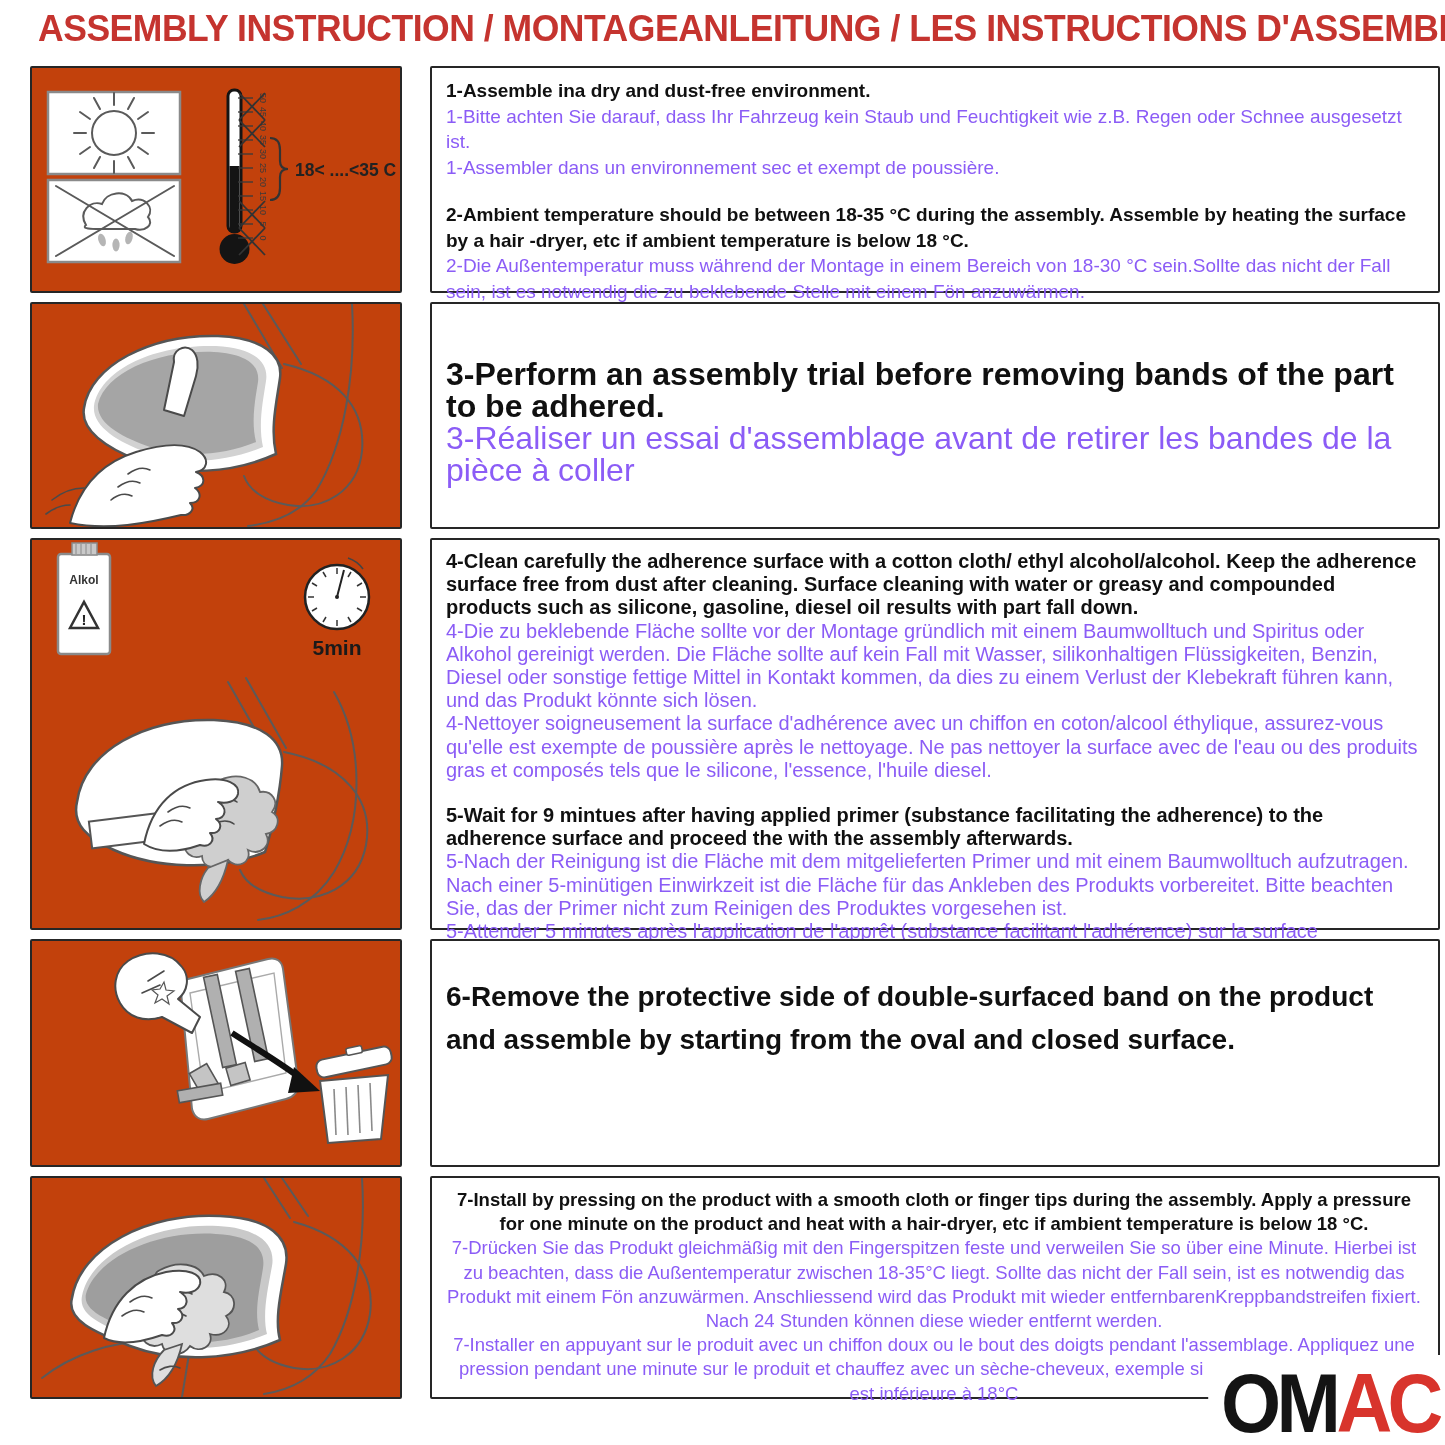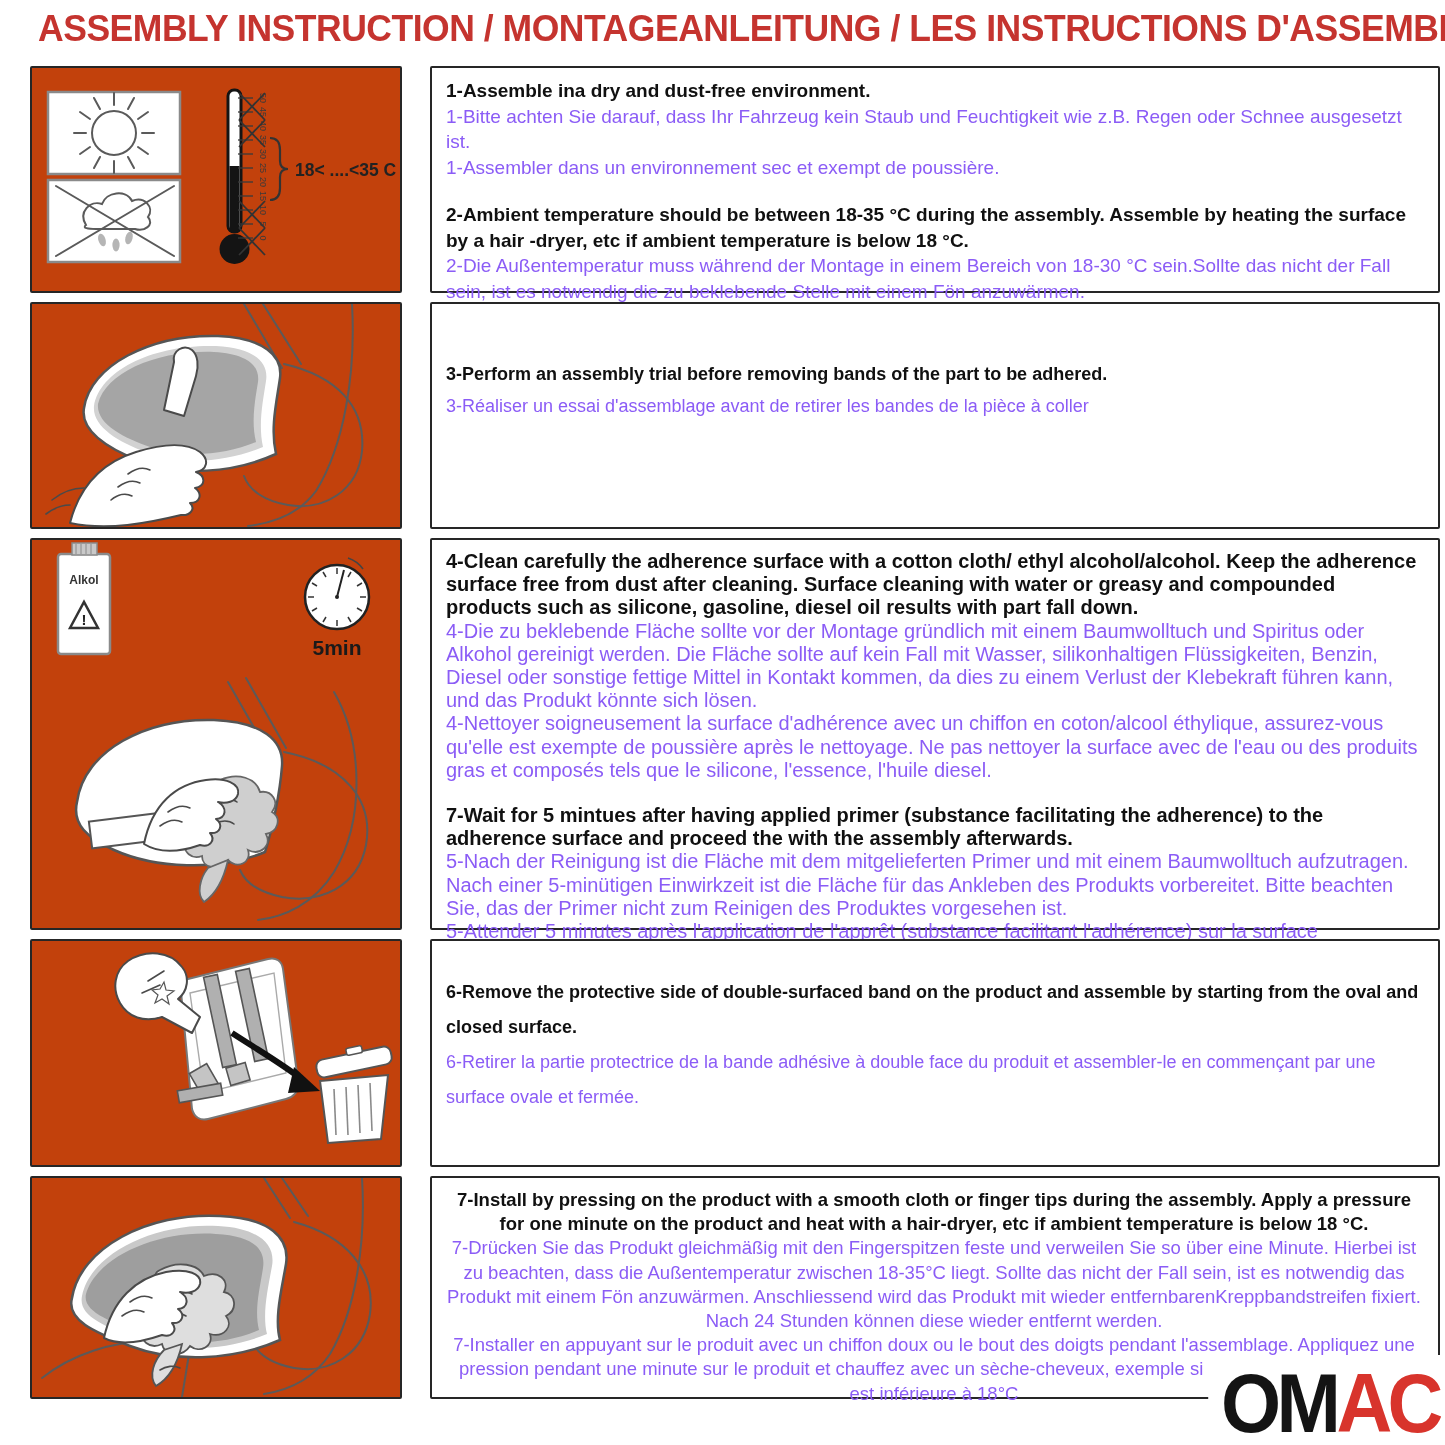--- a/index.html
+++ b/index.html
@@ -15,23 +15,23 @@
   .illu{width:372px;flex-shrink:0;border:2.5px solid #262626;border-radius:2px;background:#c2410c;box-sizing:border-box;overflow:hidden;}
   .illu svg{display:block;width:100%;height:100%;}
   .txt{flex:1;border:2.5px solid #262626;border-radius:2px;background:#fff;box-sizing:border-box;
        padding:10px 16px 8px 14px;margin-left:20px;}
   .h227{height:227px}.h392{height:392px}.h228{height:228px}.h223{height:223px}
   .txt p{margin:0;}
   .b{font-weight:700;color:#101010;}
   .r{font-weight:400;color:#8b5cf6;}
   .gap{margin-top:22px !important;}
   .fs1{font-size:19px;line-height:25.5px;}
-  .fs2{font-size:18px;line-height:32px;}
+  .fs2{font-size:32px;line-height:32px;}
   .fs3{font-size:20px;line-height:23.2px;}
-  .fs4{font-size:18px;line-height:35px;}
+  .fs4{font-size:28px;line-height:43px;}
   .fs5{font-size:18.5px;line-height:24.2px;text-align:center;}
   .pt-big{padding-top:54px;}
   .pt-mid{padding-top:34px;}
   
   #logo{position:absolute;right:4px;bottom:0px;background:#ffffff;padding:6px 2px 0 14px;
         font-size:84px;font-weight:800;letter-spacing:-5px;line-height:84px;
         transform:scaleX(0.92);transform-origin:right bottom;white-space:nowrap;}
   #logo .lb{color:#141414;}
   #logo .lr{color:#D8342C;}
   
@@ -225,21 +225,21 @@
               <path class="kn" d="M136,272 C144,266 152,265 158,268"></path>
               <path class="kn" d="M128,286 C136,280 144,279 150,282"></path>
             </g>
           </g>
         </svg>
       </div>
       <div class="txt h392 fs3">
         <p class="b">4-Clean carefully the adherence surface with a cotton cloth/ ethyl alcohol/alcohol. Keep the adherence surface free from dust after cleaning. Surface cleaning with water or greasy and compounded products such as silicone, gasoline, diesel oil results with part fall down.</p>
         <p class="r">4-Die zu beklebende Fläche sollte vor der Montage gründlich mit einem Baumwolltuch und Spiritus oder Alkohol gereinigt werden. Die Fläche sollte auf kein Fall mit Wasser, silikonhaltigen Flüssigkeiten, Benzin, Diesel oder sonstige fettige Mittel in Kontakt kommen, da dies zu einem Verlust der Klebekraft führen kann, und das Produkt könnte sich lösen.</p>
         <p class="r">4-Nettoyer soigneusement la surface d'adhérence avec un chiffon en coton/alcool éthylique, assurez-vous qu'elle est exempte de poussière après le nettoyage. Ne pas nettoyer la surface avec de l'eau ou des produits gras et composés tels que le silicone, l'essence, l'huile diesel.</p>
-        <p class="b gap">7-Wait for 5 mintues after having applied primer (substance facilitating the adherence) to the adherence surface and proceed the with the assembly afterwards.</p>
+        <p class="b gap">5-Wait for 9 mintues after having applied primer (substance facilitating the adherence) to the adherence surface and proceed the with the assembly afterwards.</p>
         <p class="r">5-Nach der Reinigung ist die Fläche mit dem mitgelieferten Primer und mit einem Baumwolltuch aufzutragen. Nach einer 5-minütigen Einwirkzeit ist die Fläche für das Ankleben des Produkts vorbereitet. Bitte beachten Sie, das der Primer nicht zum Reinigen des Produktes vorgesehen ist.</p>
         <p class="r">5-Attender 5 minutes après l'application de l'apprêt (substance facilitant l'adhérence) sur la surface d'adhérence et procéder ensuite à l'assemblage</p>
       </div>
     </div>
 
     <div class="sec">
       <div class="illu h228">
         <svg viewBox="0 0 368 224">
           <path d="M148,40 L236,18 C244,16 250,20 251,28 L266,140 C267,150 262,156 254,158 L176,178 C168,180 162,176 160,168 Z" fill="#fff" stroke="#777" stroke-width="2"></path>
           <path d="M158,52 L242,32 L254,132 L172,152 Z" fill="none" stroke="#aaa" stroke-width="1.4"></path>
@@ -266,21 +266,20 @@
               <line x1="302" y1="148" x2="304" y2="194"></line>
                 <line x1="314" y1="146" x2="316" y2="194"></line>
               <line x1="326" y1="144" x2="328" y2="192"></line>
                 <line x1="338" y1="142" x2="340" y2="190"></line>
             </g>
           </g>
         </svg>
       </div>
       <div class="txt h228 fs4 pt-mid">
         <p class="b">6-Remove the protective side of double-surfaced band on the product and assemble by starting from the oval and closed surface.</p>
-        <p class="r">6-Retirer la partie protectrice de la bande adhésive à double face du produit et assembler-le en commençant par une surface ovale et fermée.</p>
       </div>
     </div>
 
     <div class="sec">
       <div class="illu h223">
         <svg viewBox="0 0 368 219">
           <g class="ln">
             <path d="M232,0 L258,40"></path>
               <path d="M250,0 L276,38"></path>
             <path d="M330,0 C334,64 324,132 298,176 C282,200 258,212 232,216"></path>

